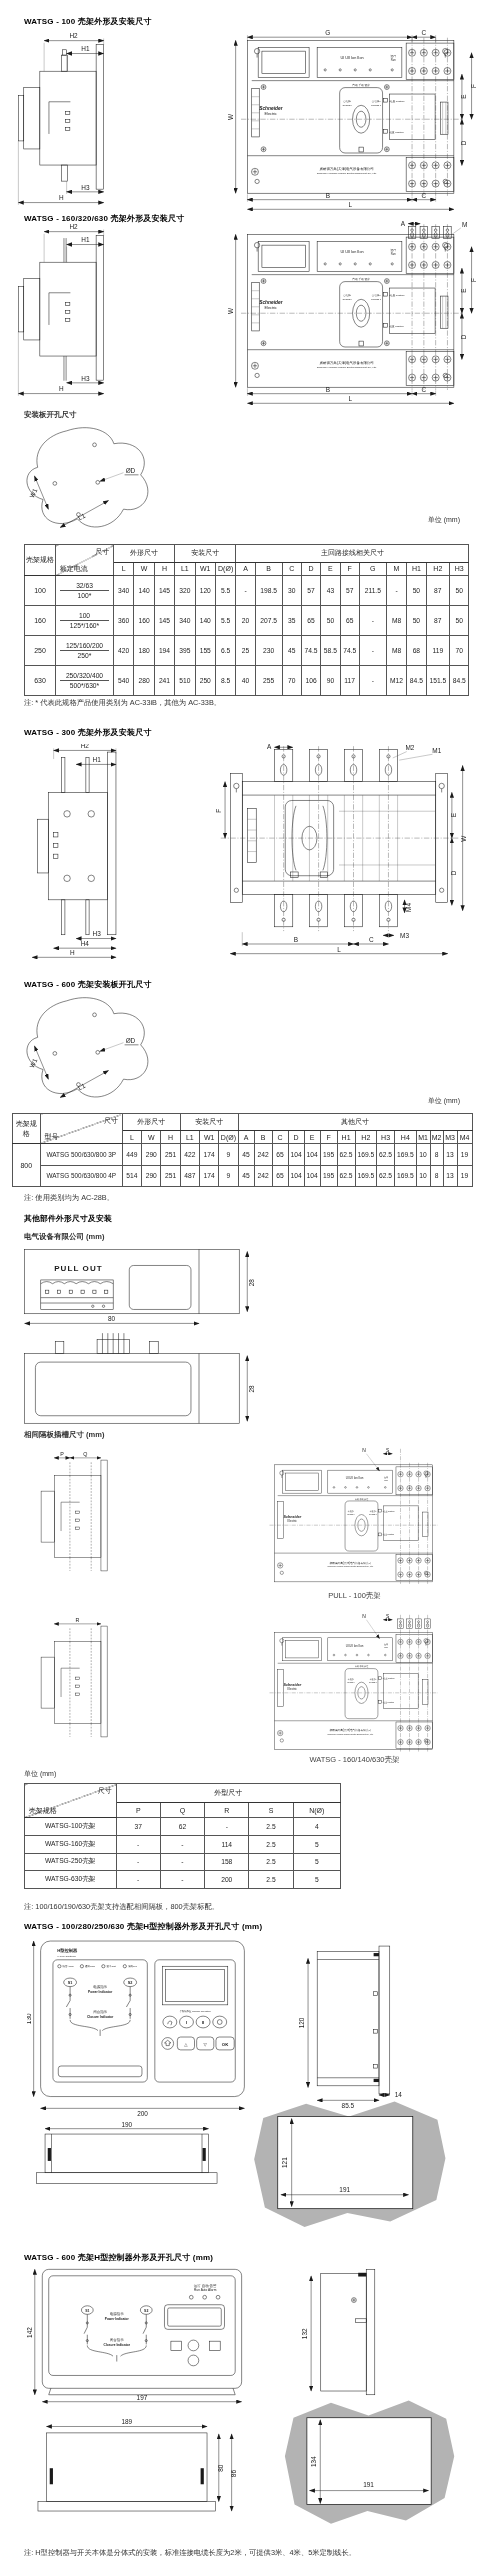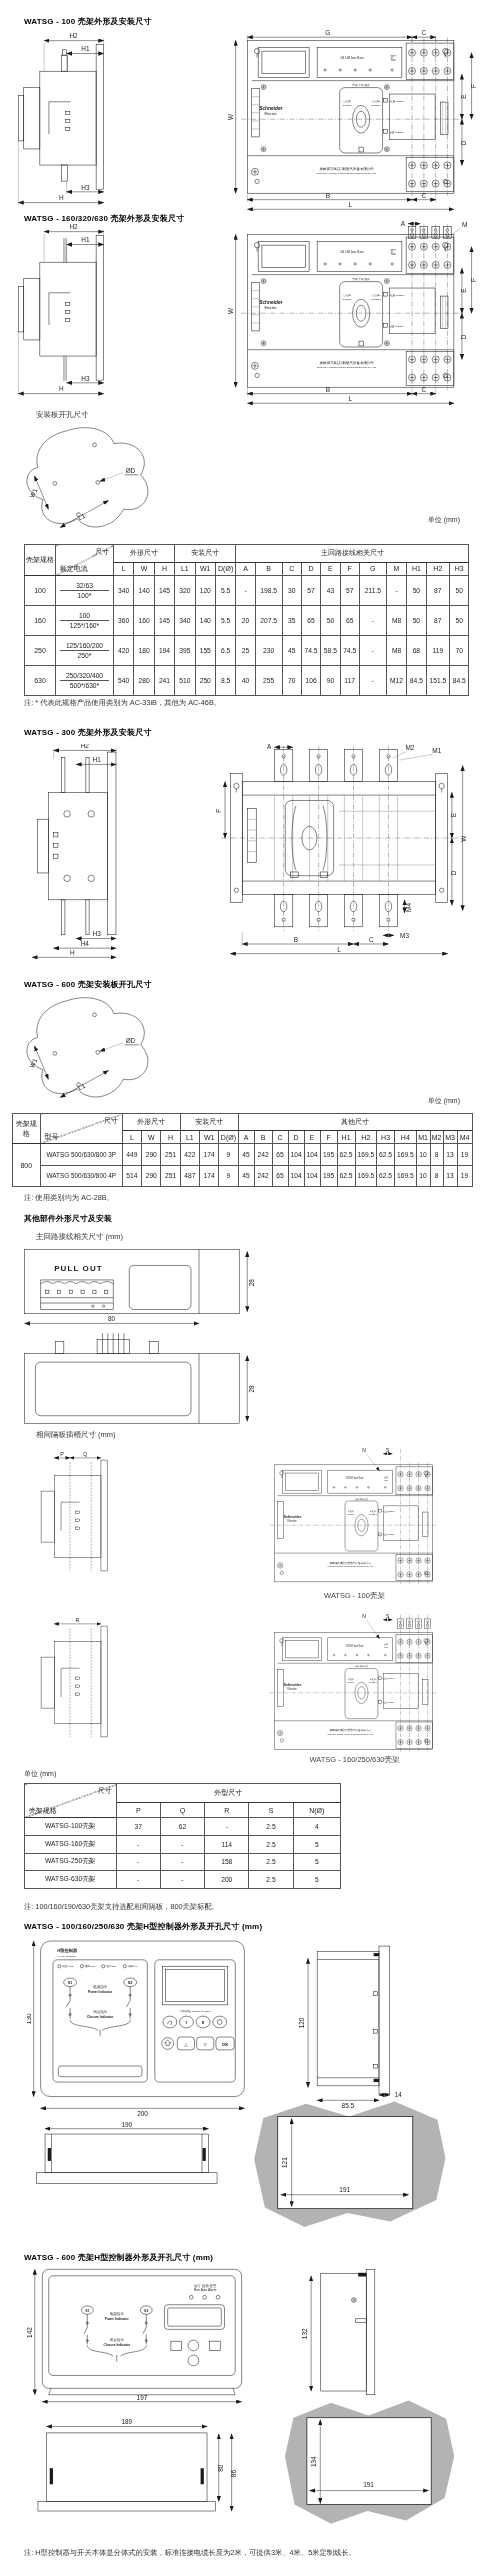--- a/index.html
+++ b/index.html
@@ -1,19 +1,19 @@
 <!DOCTYPE html>
 <html style="font-size:8.6px"><head>
 <meta charset="utf-8">
 <style>
   html,body{margin:0;padding:0;background:#fff;}
   body{font-family:"Liberation Sans","DejaVu Sans",sans-serif;color:#222;}
   .page{position:relative;width:478px;height:2576px;background:#fff;overflow:hidden;}
   .hd{position:absolute;left:24px;font-size:8px;font-weight:bold;color:#000;letter-spacing:0.2px;}
-  .sub{position:absolute;left:36px;font-size:7.5px;color:#333;}
+  .sub{position:absolute;left:24px;font-size:7.5px;color:#333;font-weight:bold;}
   .unit{position:absolute;font-size:7px;color:#333;}
   .note{position:absolute;left:24px;font-size:7.3px;color:#333;}
   .cap{position:absolute;font-size:7.5px;color:#444;text-align:center;}
   .fig{position:absolute;}
   .fig line,.fig rect,.fig circle,.fig ellipse,.fig path,.fig polyline,.fig polygon{stroke:#1a1a1a;fill:none;stroke-width:1;}
   .fig .thin{stroke:#555;stroke-width:.6;}
   .fig .dim{stroke:#1a1a1a;stroke-width:.9;}
   .fig .cl{stroke:#444;stroke-width:.7;stroke-dasharray:10 3 2 3;}
   .fig .dash{stroke-dasharray:4 3;stroke-width:.8;}
   .fig .fill{fill:#1a1a1a;stroke:none;}
@@ -514,21 +514,21 @@
           <td>117</td>
           <td>-</td>
           <td>M12</td>
           <td>84.5</td>
           <td>151.5</td>
           <td>84.5</td>
         </tr>
     </tbody>
   </table>
 
-  <div class="note" style="top:698px">注: * 代表此规格产品使用类别为 AC-33iB，其他为 AC-46B。</div>
+  <div class="note" style="top:698px">注: * 代表此规格产品使用类别为 AC-33iB，其他为 AC-33B。</div>
 
   <div class="hd" style="top:727px">WATSG - 300 壳架外形及安装尺寸</div>
 
   <svg class="fig" style="left:16px;top:744px" width="129" height="216" viewBox="0 0 240 402">
     <rect x="170" y="15" width="16" height="340"></rect>
     <rect x="60" y="90" width="110" height="200"></rect>
     <rect x="40" y="140" width="20" height="100"></rect>
     <rect x="85" y="25" width="6" height="65"></rect>
       <rect x="130" y="25" width="6" height="65"></rect>
     <rect x="85" y="290" width="6" height="65"></rect>
@@ -745,21 +745,21 @@
           <td>8</td>
           <td>13</td>
           <td>19</td>
         </tr>
     </tbody>
   </table>
 
   <div class="note" style="top:1193px">注: 使用类别均为 AC-28B。</div>
 
   <div class="hd" style="top:1213px;font-size:7.8px">其他部件外形尺寸及安装</div>
-  <div class="sub" style="top:1232px">主回路接线相关尺寸 (mm)</div>
+  <div class="sub" style="top:1232px">电气设备有限公司 (mm)</div>
 
   <svg class="fig" style="left:21.5px;top:1245px" width="236" height="86" viewBox="0 0 440 160">
     <rect x="5" y="8" width="400" height="120"></rect>
     <line x1="330" y1="8" x2="330" y2="128"></line>
     <text class="pull" x="60" y="48">PULL OUT</text>
     <rect x="35" y="65" width="135" height="55"></rect>
     <path d="M35,72 q11,-8 22,0 q11,-8 22,0 q11,-8 22,0 q11,-8 23,0 q11,-8 22,0 q12,-8 24,0"></path>
     <rect x="44" y="84" width="6" height="6"></rect>
       <rect x="66" y="84" width="6" height="6"></rect>
       <rect x="88" y="84" width="6" height="6"></rect>
@@ -878,21 +878,21 @@
         <use href="#scr" x="369" y="292"></use>
         <use href="#scr" x="391" y="292"></use>
         <use href="#scr" x="413" y="292"></use>
       <line class="cl" x1="28" y1="172" x2="438" y2="172"></line>
       <line class="cl" x1="347" y1="-14" x2="347" y2="315"></line>
         <line class="cl" x1="369" y1="20" x2="369" y2="315"></line>
         <line class="cl" x1="391" y1="20" x2="391" y2="315"></line>
         <line class="cl" x1="413" y1="20" x2="413" y2="315"></line>
     </g>
   </svg>
-  <div class="cap" style="left:258px;top:1591px;width:193px">WATSG - 100壳架</div>
+  <div class="cap" style="left:258px;top:1591px;width:193px">PULL - 100壳架</div>
 
   <svg class="fig" style="left:29.5px;top:1615px" width="102" height="133" viewBox="0 0 230 300">
     <rect x="160" y="25" width="14" height="250"></rect>
     <rect x="55" y="60" width="105" height="185"></rect>
     <rect x="25" y="95" width="30" height="115"></rect>
     <line class="dash" x1="90" y1="30" x2="90" y2="60"></line>
       <line class="dash" x1="90" y1="245" x2="90" y2="275"></line>
     <line class="dash" x1="138" y1="30" x2="138" y2="60"></line>
       <line class="dash" x1="138" y1="245" x2="138" y2="275"></line>
     <line class="dash" x1="90" y1="60" x2="90" y2="245"></line>
@@ -972,21 +972,21 @@
         <use href="#scr" x="369" y="292"></use>
         <use href="#scr" x="391" y="292"></use>
         <use href="#scr" x="413" y="292"></use>
       <line class="cl" x1="28" y1="172" x2="438" y2="172"></line>
       <line class="cl" x1="347" y1="-18" x2="347" y2="315"></line>
         <line class="cl" x1="369" y1="-18" x2="369" y2="315"></line>
         <line class="cl" x1="391" y1="-18" x2="391" y2="315"></line>
         <line class="cl" x1="413" y1="-18" x2="413" y2="315"></line>
     </g>
   </svg>
-  <div class="cap" style="left:258px;top:1755px;width:193px">WATSG - 160/250/630壳架</div>
+  <div class="cap" style="left:258px;top:1755px;width:193px">WATSG - 160/140/630壳架</div>
 
   <div class="unit" style="left:24px;top:1769px">单位 (mm)</div>
 
   <table class="dim-table" style="left:24px;top:1783px;width:317px">
     <colgroup>
       <col style="width:91px">
         <col style="width:44px">
         <col style="width:44px">
         <col style="width:44px">
         <col style="width:44px">
@@ -1039,21 +1039,21 @@
           <td>-</td>
           <td>200</td>
           <td>2.5</td>
           <td>5</td>
         </tr>
     </tbody>
   </table>
 
   <div class="note" style="top:1902px">注: 100/160/190/630壳架支持选配相间隔板，800壳架标配。</div>
 
-  <div class="hd" style="top:1921px">WATSG - 100/160/250/630 壳架H型控制器外形及开孔尺寸 (mm)</div>
+  <div class="hd" style="top:1921px">WATSG - 100/280/250/630 壳架H型控制器外形及开孔尺寸 (mm)</div>
 
   <svg class="fig" style="left:27px;top:1933px" width="231" height="185" viewBox="0 0 430 345">
     <rect x="25" y="15" width="380" height="290" rx="18"></rect>
     <text class="t8" x="56" y="36">H型控制器</text>
     <text class="t45" x="56" y="44">H Type Controller</text>
     <rect x="48" y="50" width="176" height="228" rx="8"></rect>
     <circle cx="60" cy="62" r="3"></circle>
       <text class="t45" x="66" y="64">报警Alarm</text>
     <circle cx="102" cy="62" r="3"></circle>
       <text class="t45" x="108" y="64">通讯Com</text>

